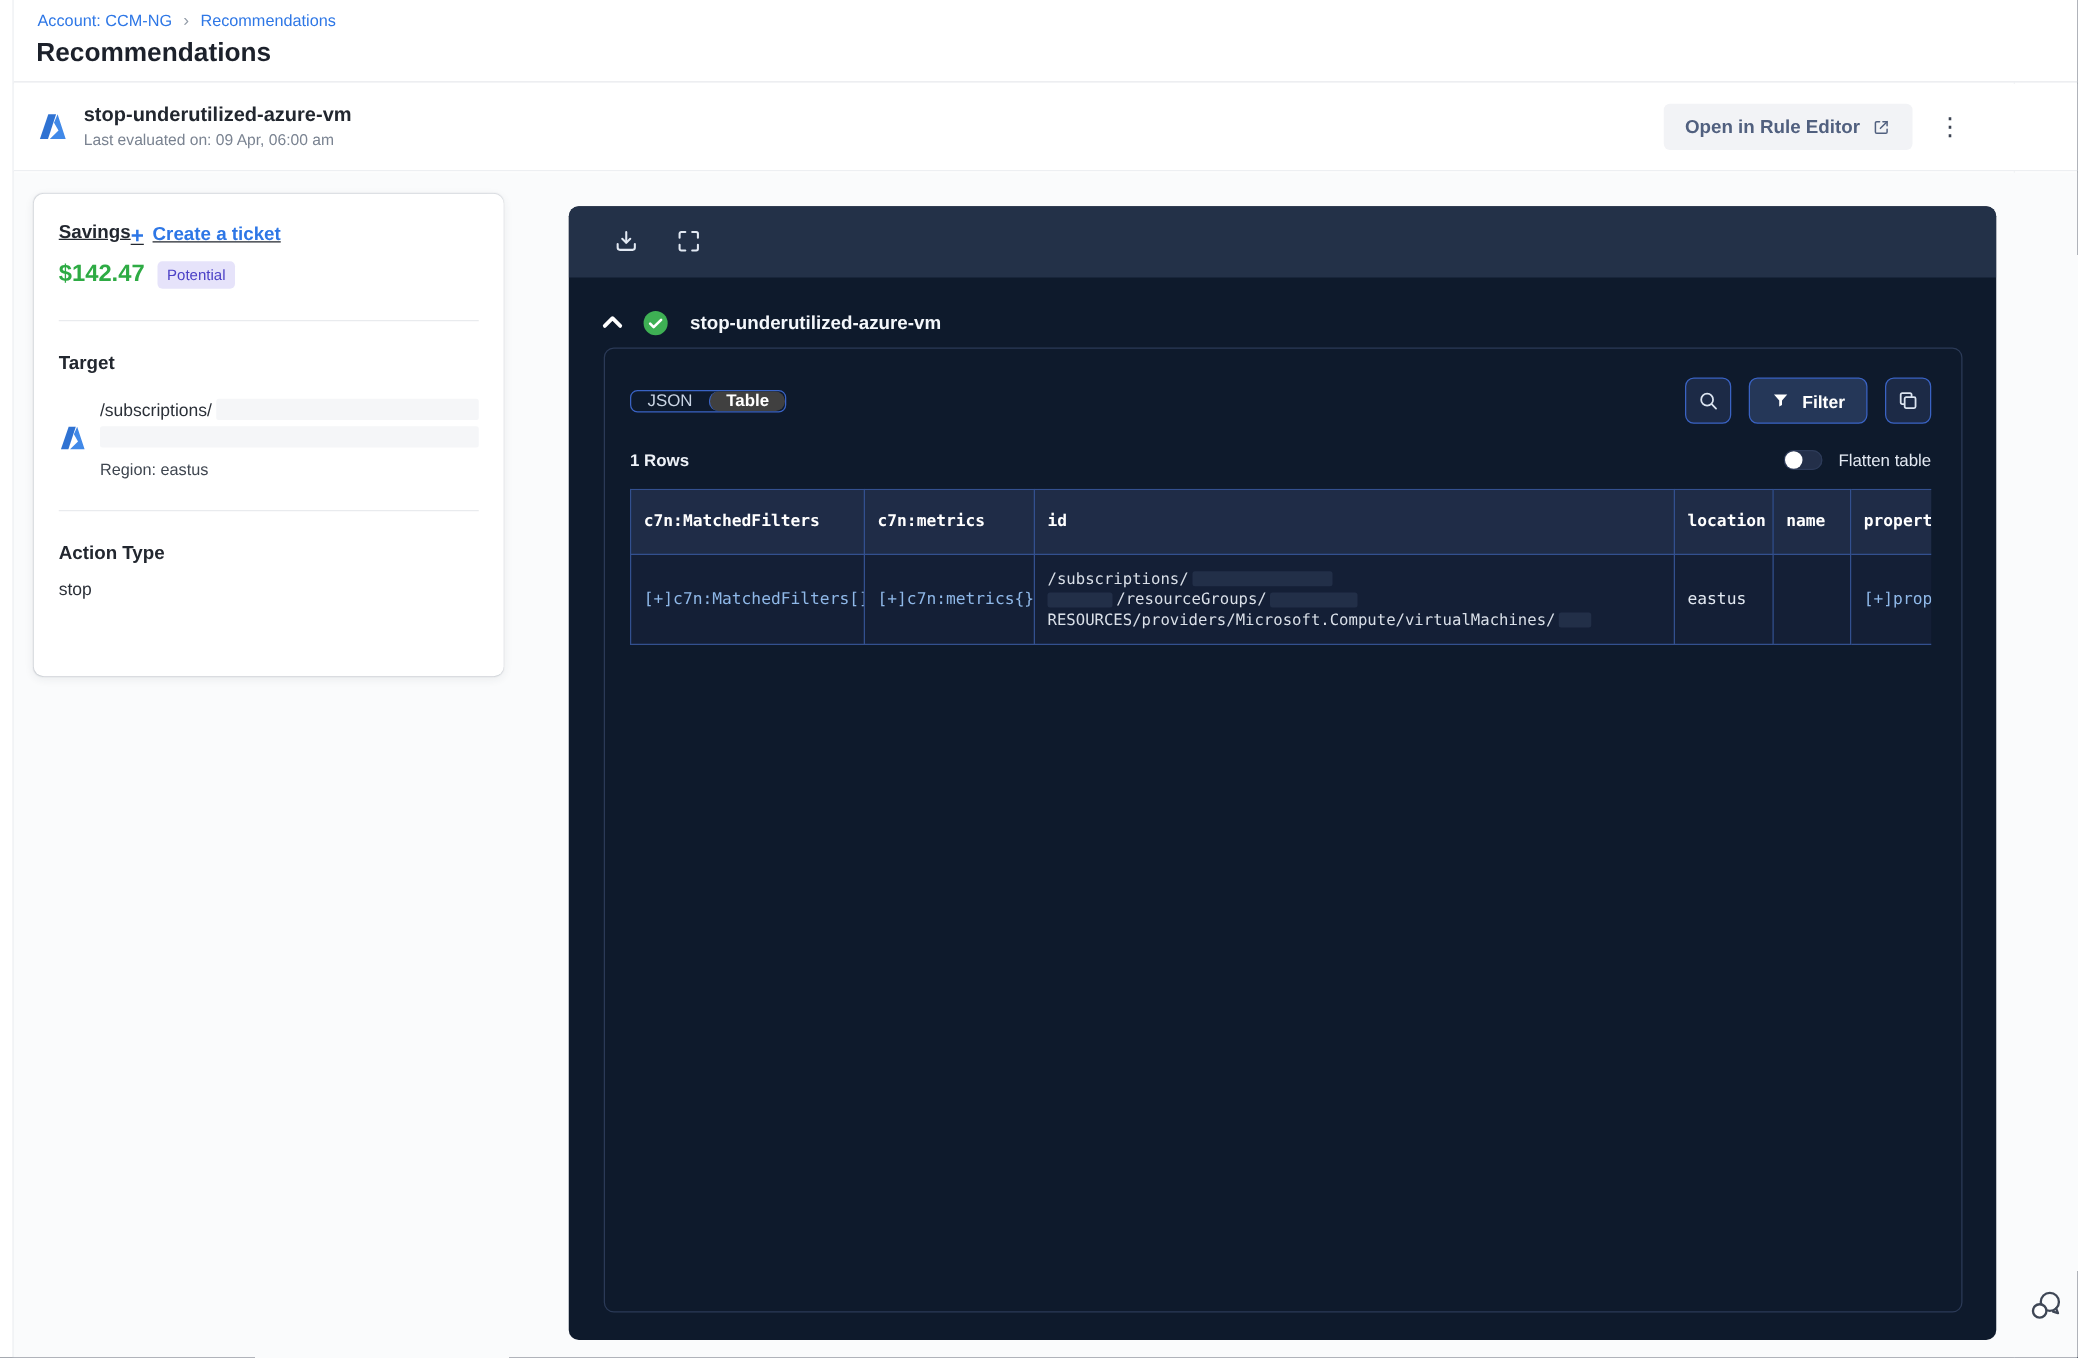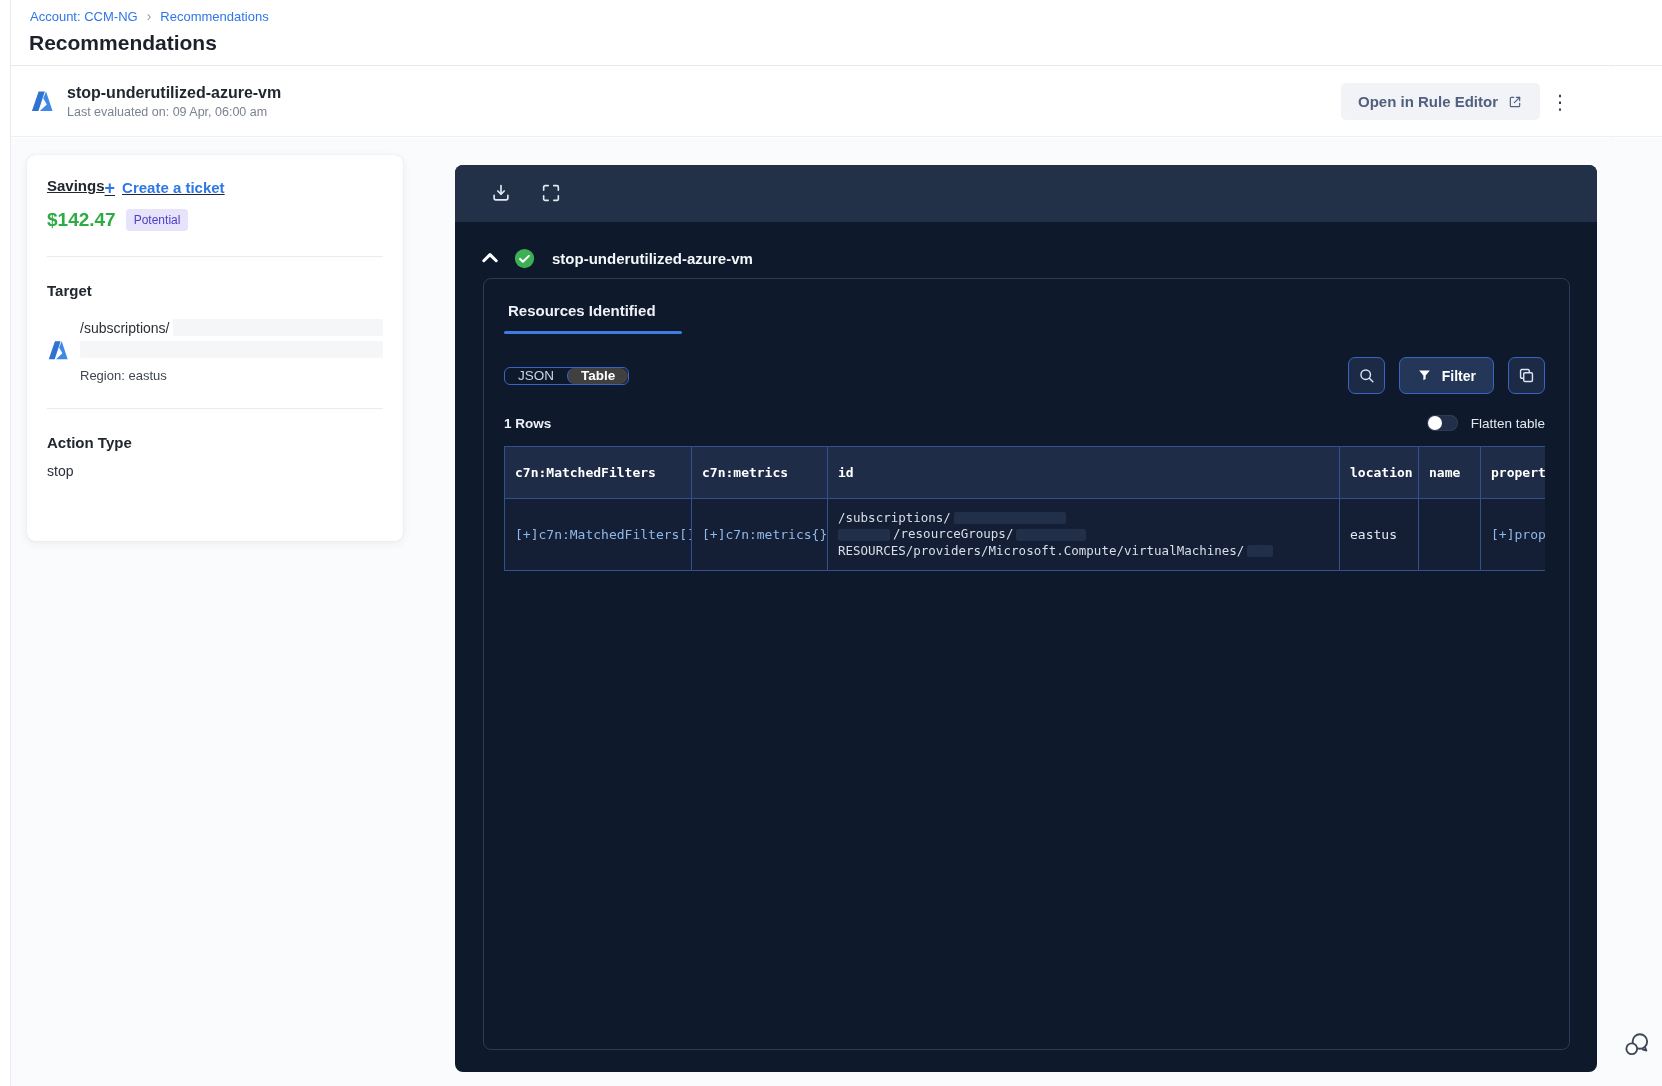--- a/index.html
+++ b/index.html
@@ -15,21 +15,21 @@
   .breadcrumb a { color:var(--accent-blue,#2e77e6); text-decoration:none; cursor:pointer; }
   .crumb-sep { color:#939ca8; font-size:14px; line-height:13px; }
   .page-title { margin:7px 0 0 -1px; font-size:21px; font-weight:bold; color:#1c212b; }
 
   
   .rule-header { position:absolute; left:11px; top:67px; right:0; height:70px; background:#fff; border-bottom:1px solid #edeff2; display:flex; align-items:center; padding:0 86px 0 19px; }
   .azure-logo { width:24px; height:24px; flex:0 0 auto; }
   .rule-title-block { margin-left:13px; }
   .rule-name { font-size:16px; font-weight:bold; color:#22272f; }
   .last-eval { font-size:12.5px; color:#7a8391; margin-top:3px; }
-  .header-actions { margin-left:auto; display:flex; align-items:center; gap:4px; }
+  .header-actions { margin-left:auto; display:flex; align-items:center; gap:14px; }
   .btn-rule-editor { display:flex; align-items:center; gap:9px; background:#f2f3f6; border:none; border-radius:5px; height:37px; padding:0 17px; font-family:inherit; font-size:15px; font-weight:bold; color:#51607f; cursor:pointer; }
   .btn-rule-editor svg { width:16px; height:16px; }
   .kebab-btn { background:none; border:none; font-size:20px; line-height:20px; color:#3b4352; cursor:pointer; padding:2px 6px; font-family:inherit; }
 
   .content-bg { position:absolute; left:11px; top:138px; right:0; bottom:0; background:#fafbfc; }
 
   
   .details-card { position:absolute; left:27px; top:155px; width:376px; height:386px; background:#fff; border-radius:8px; box-shadow:0 2px 8px rgba(40,50,70,.08), 0 0 1px rgba(40,50,70,.18); padding:22px 20px; }
   .savings-row { display:flex; justify-content:flex-start; align-items:flex-start;text-decoration:underline; }
   .section-label { font-size:15px; font-weight:bold; color:#22272f; }
@@ -203,25 +203,20 @@
       <span class="check-circle">
         <svg viewBox="0 0 24 24" width="21" height="21">
           <circle cx="12" cy="12" r="11" fill="#3eb054"></circle>
           <path d="M7 12.5l3.2 3.2L17 9" stroke="#fff" stroke-width="2.4" fill="none" stroke-linecap="round" stroke-linejoin="round"></path>
         </svg>
       </span>
       <span class="panel-rule-name">stop-underutilized-azure-vm</span>
     </div>
 
     <div class="inner-card">
-      <div class="tabs-row">
-        <div class="tab active">
-          <span>Resources Identified</span>
-        </div>
-      </div>
 
       <div class="controls-row">
         <div class="segmented">
           <button class="seg">JSON</button>
           <button class="seg active">Table</button>
         </div>
         <div class="right-controls">
           <button class="icon-btn">
             <svg viewBox="0 0 24 24" fill="none" stroke="currentColor" stroke-width="1.8" stroke-linecap="round">
               <circle cx="11" cy="11" r="6"></circle>

